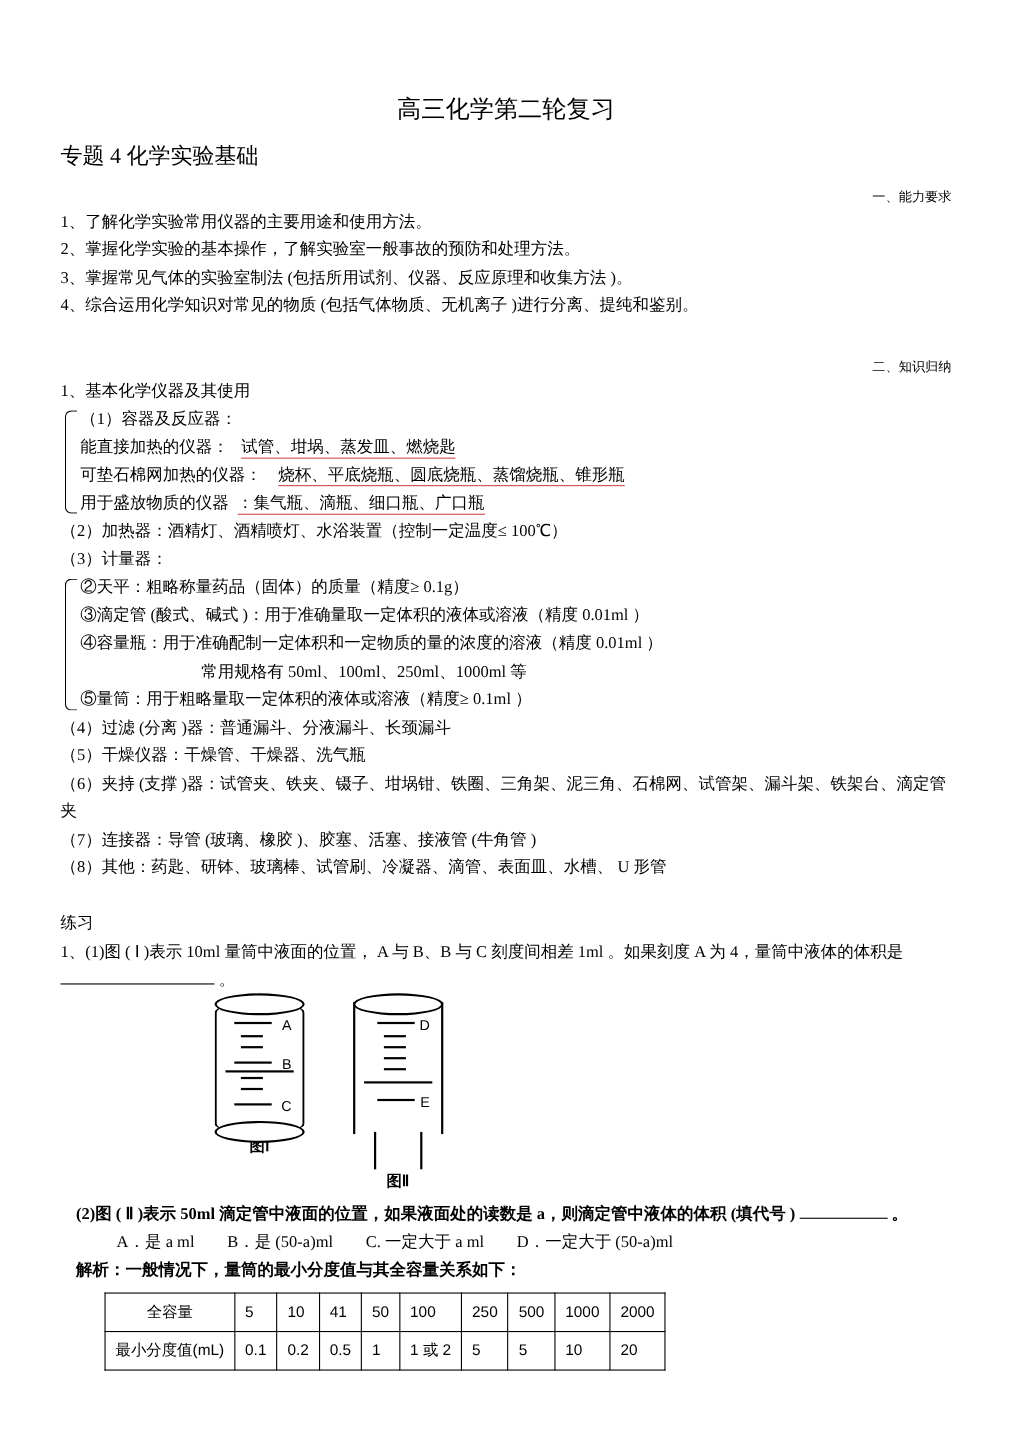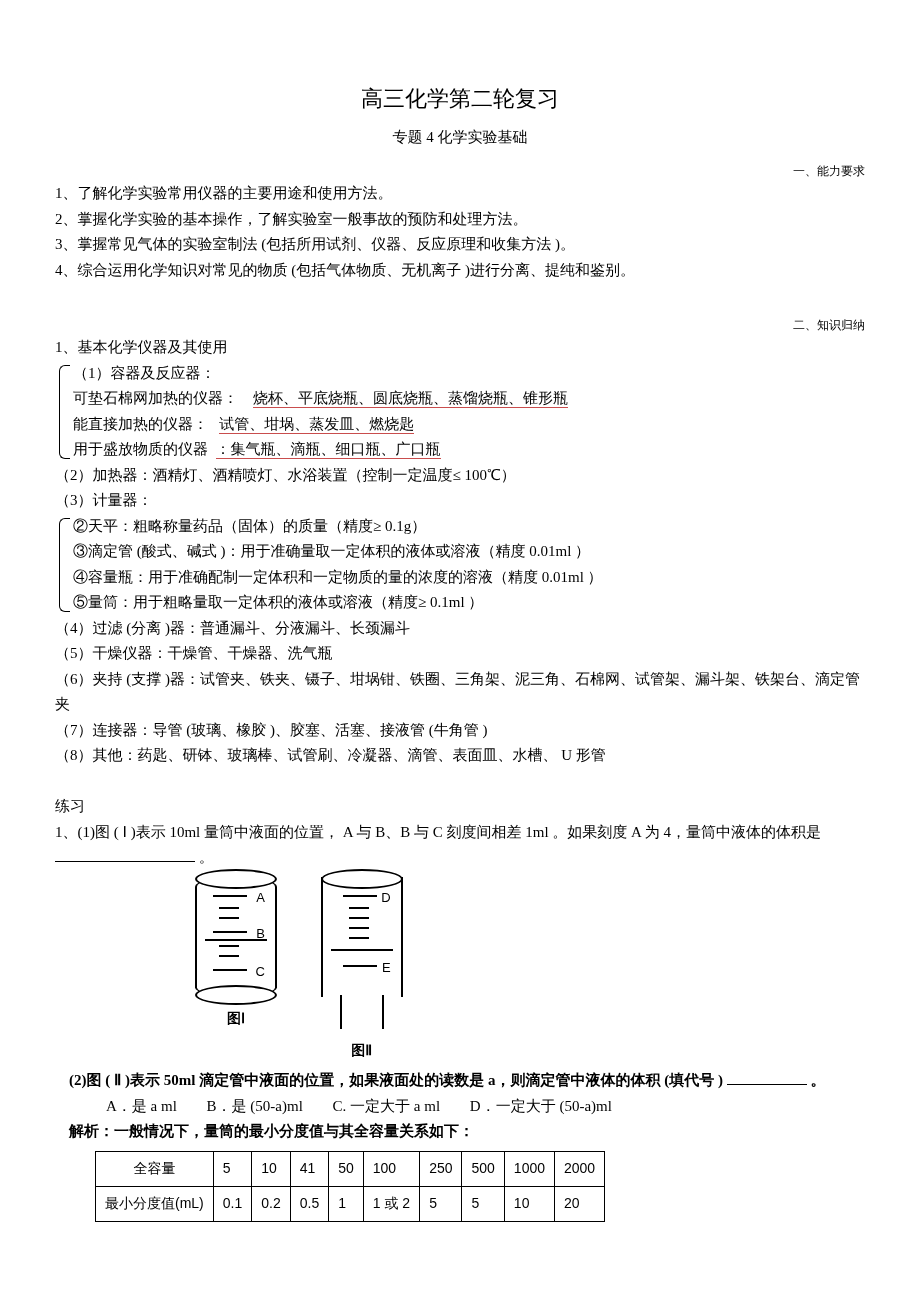--- a/index.html
+++ b/index.html
@@ -13,22 +13,21 @@
       padding: 60px 55px 40px 55px;
     }
     h1 {
       font-size: 22px;
       text-align: center;
       font-weight: normal;
       margin: 20px 0 8px 0;
       font-family: "SimSun", serif;
     }
     h2 {
-      font-size: 15px;
-      text-align: center;
+      font-size: 20px;
       font-weight: normal;
       margin: 4px 0 10px 0;
     }
     .sec-title {
       font-size: 12px;
       margin-top: 6px;
       text-align: right;
     }
     .para {
       margin: 0;
@@ -113,21 +112,20 @@
     .liquid-line {
       position: absolute;
       left: 8px; right: 8px;
       border-top: 2px solid #000;
       z-index: 2;
     }
     .fig-caption {
       font-family: "SimSun", serif;
       font-weight: bold;
       font-size: 14px;
-      margin-top: 10px;
     }
     .burette-top {
       width: 78px;
       height: 120px;
       border: 2px solid #000;
       border-top: none;
       border-bottom: none;
       position: relative;
       background: #fff;
     }
@@ -185,40 +183,41 @@
 <p class="para">3、掌握常见气体的实验室制法     (包括所用试剂、仪器、反应原理和收集方法       )。</p>
 <p class="para">4、综合运用化学知识对常见的物质      (包括气体物质、无机离子     )进行分离、提纯和鉴别。</p>
 
 <br>
 <div class="sec-title">二、知识归纳</div>
 <p class="para">1、基本化学仪器及其使用</p>
 
 <div class="bracket-group">
   <p class="para">（1）容器及反应器：</p>
   <p class="para">
+    <span>能直接加热的仪器：</span>&nbsp;&nbsp;
+    <span class="underline">试管、坩埚、蒸发皿、燃烧匙</span>
+  </p>
+  <p class="para">
     <span>可垫石棉网加热的仪器：</span>&nbsp;&nbsp;&nbsp;
     <span class="underline">烧杯、平底烧瓶、圆底烧瓶、蒸馏烧瓶、锥形瓶</span>
-  </p>
-  <p class="para">
-    <span>能直接加热的仪器：</span>&nbsp;&nbsp;
-    <span class="underline">试管、坩埚、蒸发皿、燃烧匙</span>
   </p>
   <p class="para">
     <span>用于盛放物质的仪器</span>&nbsp;
     <span class="underline">：集气瓶、滴瓶、细口瓶、广口瓶</span>
   </p>
 </div>
 
 <p class="para">（2）加热器：酒精灯、酒精喷灯、水浴装置（控制一定温度≤         100℃）</p>
 <p class="para">（3）计量器：</p>
 
 <div class="bracket-group">
   <p class="para">②天平：粗略称量药品（固体）的质量（精度≥         0.1g）</p>
   <p class="para">③滴定管 (酸式、碱式  )：用于准确量取一定体积的液体或溶液（精度           0.01ml ）</p>
   <p class="para">④容量瓶：用于准确配制一定体积和一定物质的量的浓度的溶液（精度              0.01ml ）</p>
+  <p class="para" style="padding-left:110px;">常用规格有   50ml、100ml、250ml、1000ml  等</p>
   <p class="para">⑤量筒：用于粗略量取一定体积的液体或溶液（精度≥           0.1ml ）</p>
 </div>
 
 <p class="para">（4）过滤 (分离 )器：普通漏斗、分液漏斗、长颈漏斗</p>
 <p class="para">（5）干燥仪器：干燥管、干燥器、洗气瓶</p>
 <p class="para">（6）夹持 (支撑 )器：试管夹、铁夹、镊子、坩埚钳、铁圈、三角架、泥三角、石棉网、试管架、漏斗架、铁架台、滴定管夹</p>
 <p class="para">（7）连接器：导管   (玻璃、橡胶  )、胶塞、活塞、接液管     (牛角管 )</p>
 <p class="para">（8）其他：药匙、研钵、玻璃棒、试管刷、冷凝器、滴管、表面皿、水槽、           U 形管</p>
 
 <br>

